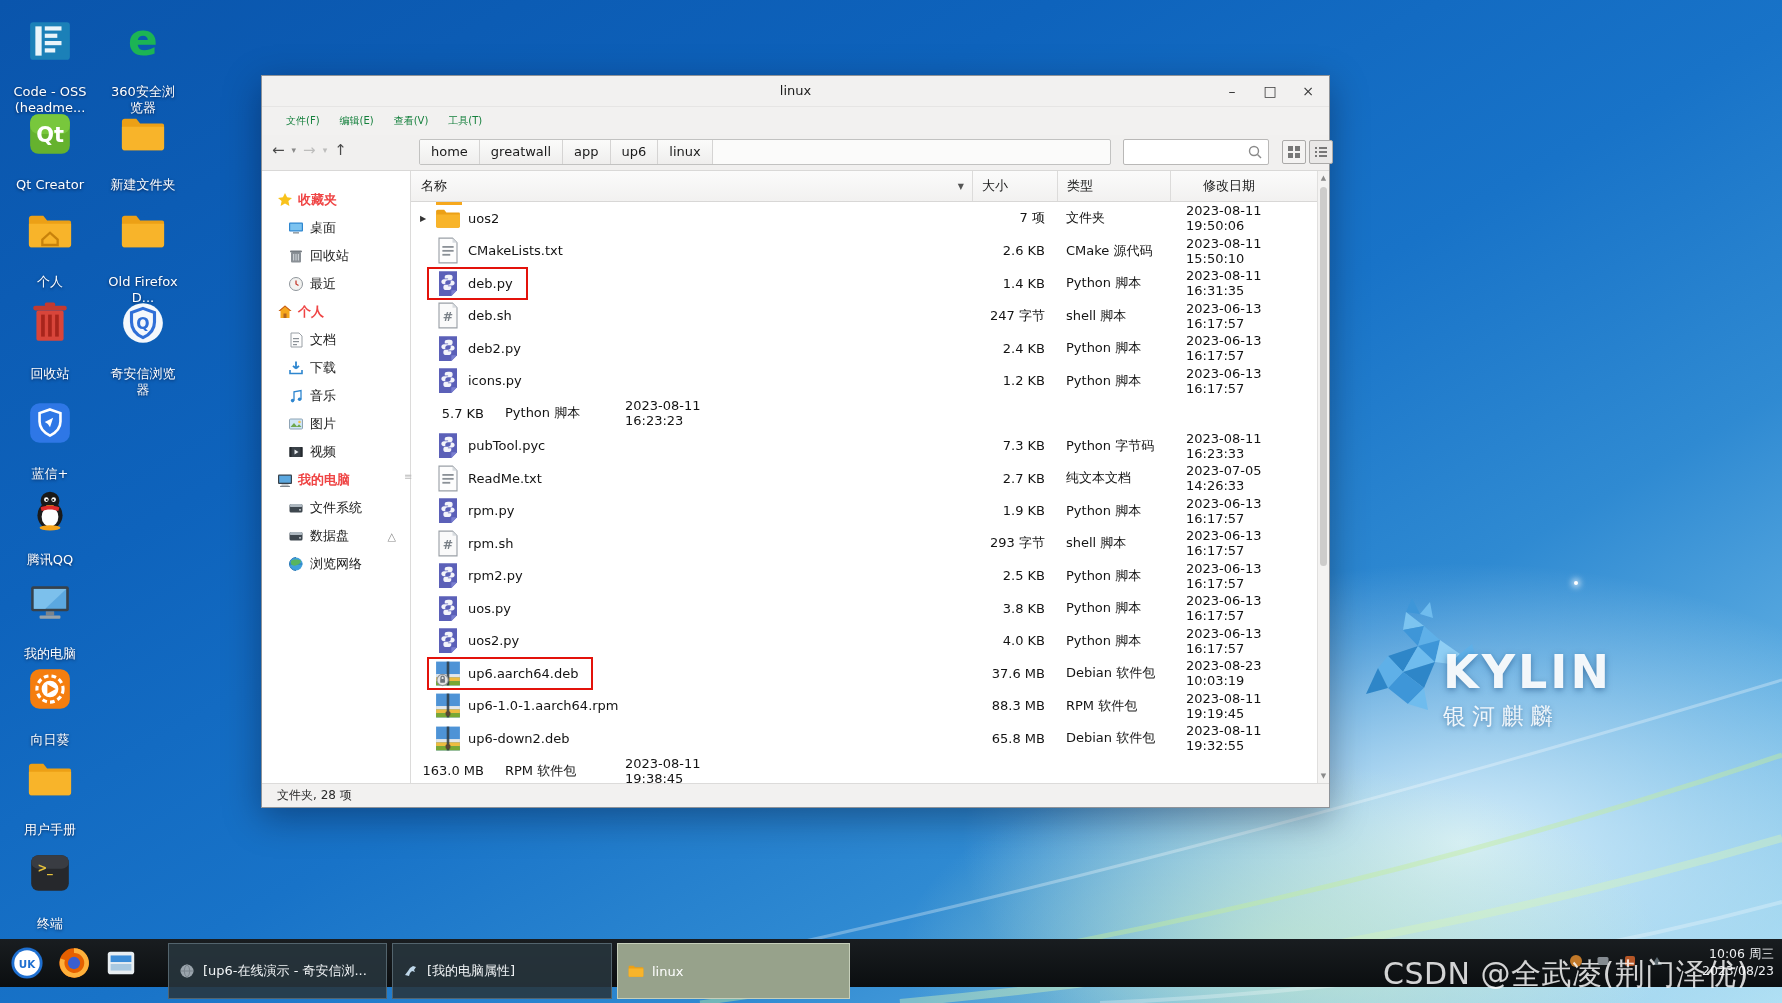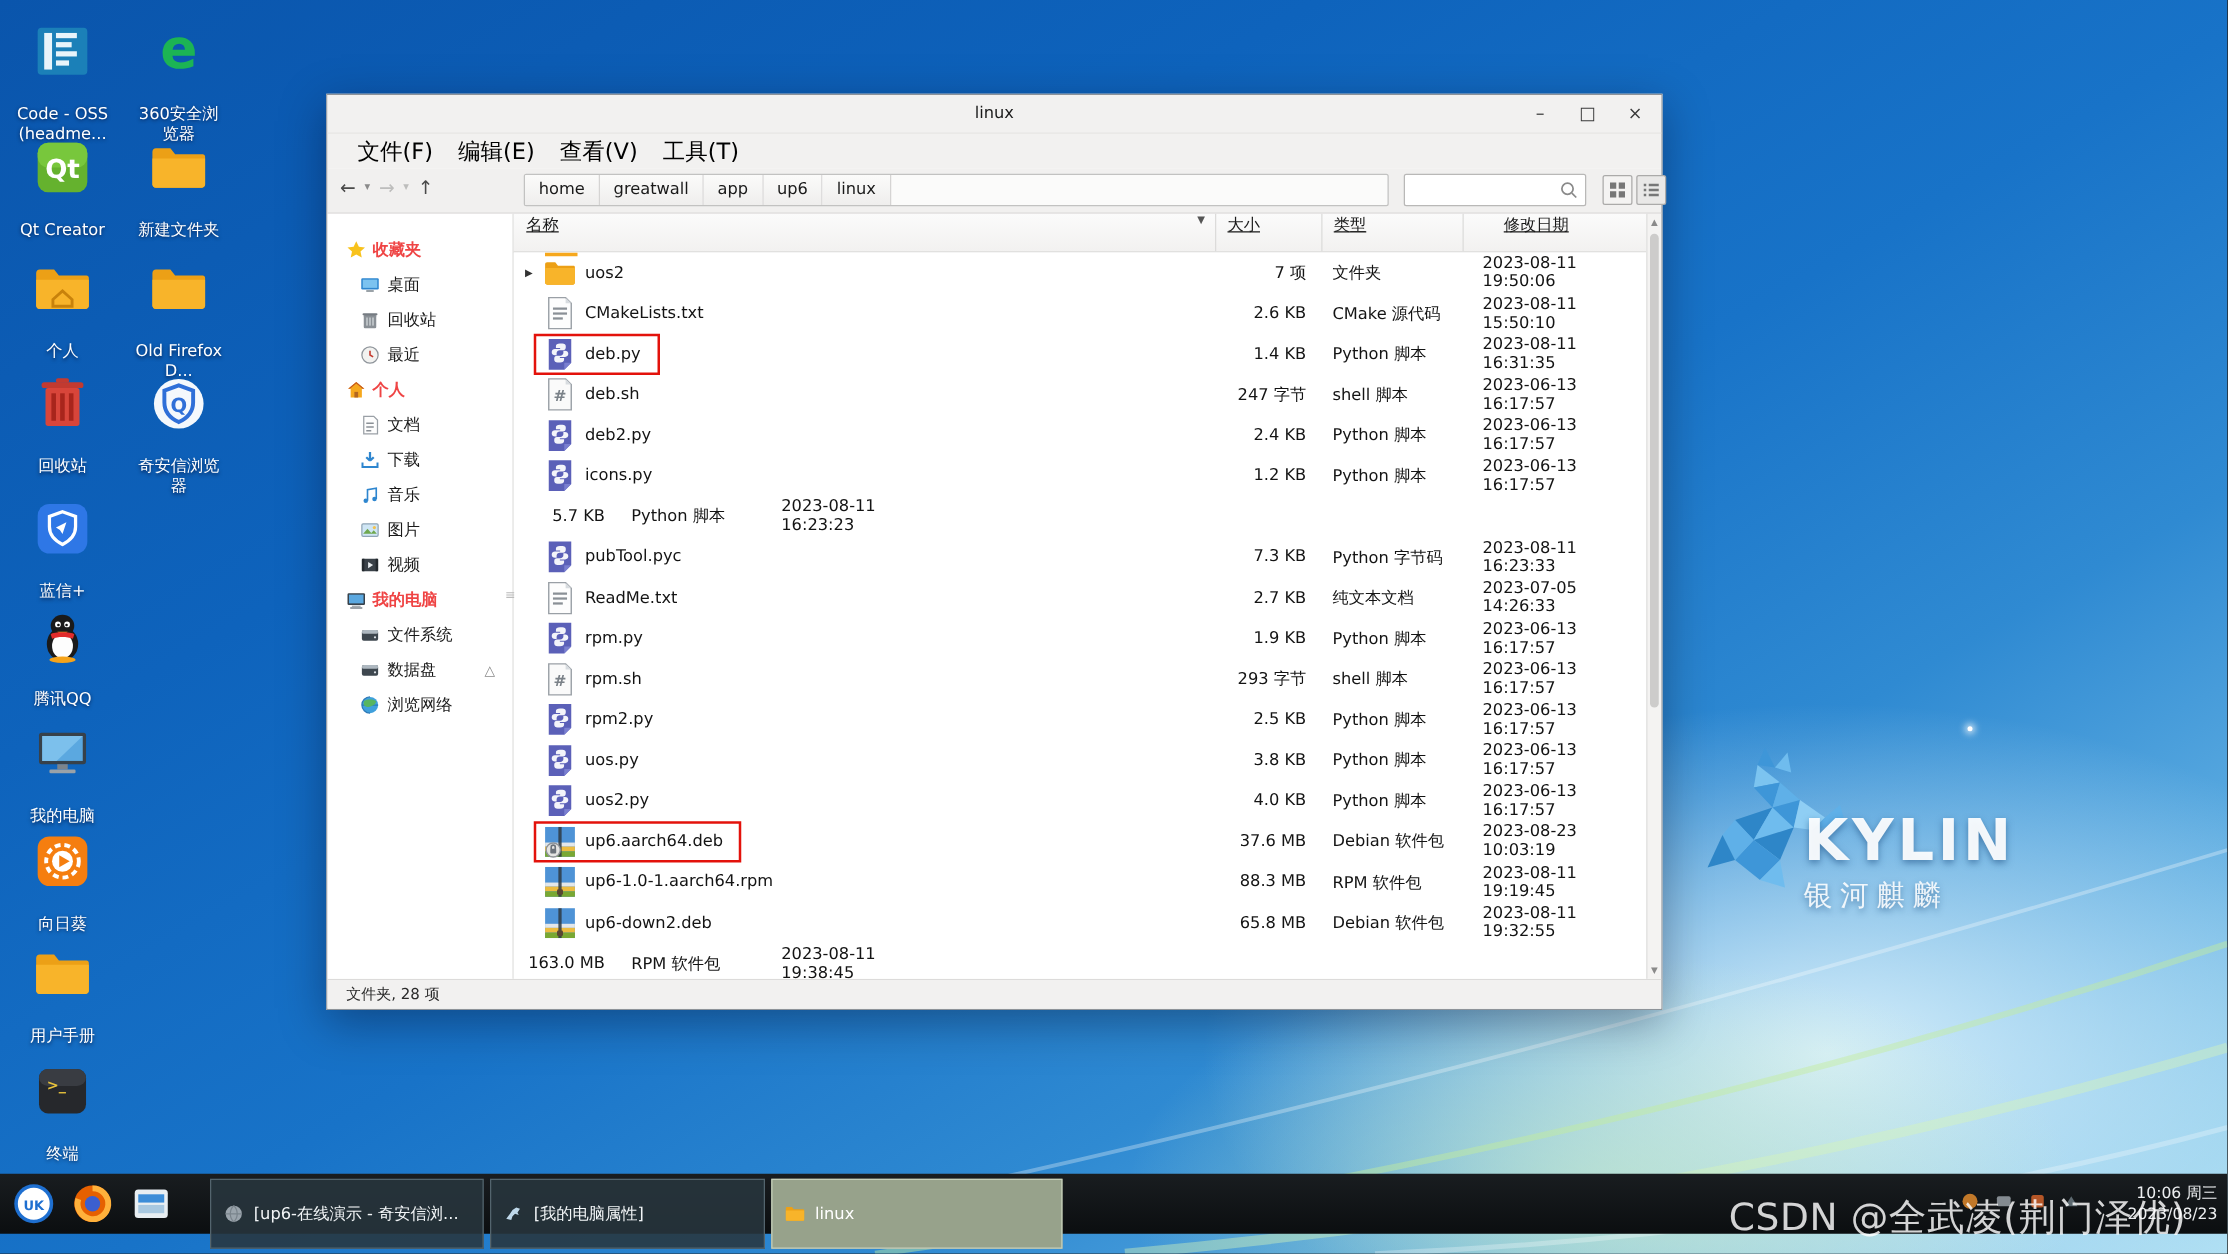--- a/index.html
+++ b/index.html
@@ -28,21 +28,21 @@
     text-shadow:0 2px 5px rgba(25,75,125,.55);}
   
   #win{position:absolute;left:261px;top:75px;width:1069px;height:733px;background:#fff;
     border:1px solid #8E9399;box-shadow:0 10px 34px rgba(0,0,20,.35);z-index:5;
     display:flex;flex-direction:column;box-sizing:border-box;}
   .titlebar{height:30px;background:#F2F1F0;position:relative;flex:none;border-bottom:1px solid #E6E5E4;}
   .title{position:absolute;left:0;right:0;top:0;height:30px;line-height:30px;text-align:center;font-size:13px;color:#1a1a1a;}
   .winbtns{position:absolute;right:2px;top:0;height:30px;display:flex;z-index:2;}
   .winbtn{width:38px;display:flex;align-items:center;justify-content:center;font-size:14px;color:#3A3A3A;cursor:default;}
   .menubar{height:28px;background:#F2F1F0;display:flex;align-items:center;padding-left:14px;flex:none;}
-  .menu{padding:3px 10px;font-size:18px;color:#000000;}
+  .menu{padding:3px 10px;font-size:10px;color:#15803d;}
   .toolbar{height:35px;background:#F1F0EF;border-bottom:1px solid #D9D8D7;position:relative;flex:none;}
   .nav{position:absolute;left:10px;top:6px;display:flex;align-items:center;gap:7px;font-size:15px;color:#4a4a4a;}
   .nav .dd{font-size:9px;color:#8a8a8a;}
   .nav .dis{color:#BDBDBC;}
   .addr{position:absolute;left:157px;top:4px;width:692px;height:26px;background:#FBFBFA;
     border:1px solid #C2C2C1;border-radius:2px;display:flex;box-sizing:border-box;overflow:hidden;}
   .crumb{padding:0 11px;line-height:24px;font-size:13px;color:#1a1a1a;border-right:1px solid #D5D4D3;
     background:linear-gradient(#FBFBFA,#EFEEED);}
   .searchbox{position:absolute;left:861px;top:4px;width:146px;height:26px;background:#fff;
     border:1px solid #B9B8B7;border-radius:2px;box-sizing:border-box;}
@@ -57,21 +57,21 @@
   .sidebar{width:149px;background:#FFF;border-right:1px solid #DCDBDA;padding-top:15px;box-sizing:border-box;flex:none;}
   .side-h{display:flex;align-items:center;gap:5px;height:28px;padding-left:15px;font-size:13px;font-weight:bold;color:#ef4444;}
   .side-i{display:flex;align-items:center;gap:6px;height:28px;padding-left:26px;font-size:13px;color:#1a1a1a;position:relative;}
   .side-h .icn,.side-i .icn{width:16px;height:16px;display:flex;flex:none;}
   .side-h .icn svg,.side-i .icn svg{width:100%;height:100%;}
   .eject{position:absolute;right:14px;color:#8a8a8a;font-size:11px;}
   .grip{position:absolute;left:142px;top:300px;color:#BBB;font-size:10px;z-index:2;}
   .main{flex:1;display:flex;flex-direction:column;min-width:0;position:relative;padding-right:12px;}
   .cols{height:30px;display:flex;background:linear-gradient(#FBFBFB,#F2F1F0);border-bottom:1px solid #D8D7D6;
     font-size:13px;color:#1a1a1a;flex:none;}
-  .col{display:flex;align-items:flex-start;position:relative;box-sizing:border-box;flex:none;text-decoration:underline;}
+  .col{display:flex;align-items:center;position:relative;box-sizing:border-box;flex:none;}
   .col+.col{border-left:1px solid #DCDBDA;}
   .col-name{flex:1;padding-left:10px;}
   .col-size{width:85px;padding-left:9px;}
   .col-type{width:113px;padding-left:9px;}
   .col-date{width:147px;padding-left:32px;}
   .sortic{position:absolute;right:8px;font-size:8px;color:#555;}
   .rows{flex:1;position:relative;background:#fff;overflow:hidden;}
   .sliver{position:absolute;left:25px;top:0;width:26px;height:3px;background:#F6A81D;}
   .frow{height:32.5px;display:flex;align-items:center;font-size:13px;color:#141414;}
   .c-name{flex:1;display:flex;align-items:center;min-width:0;padding-left:6px;box-sizing:border-box;}

